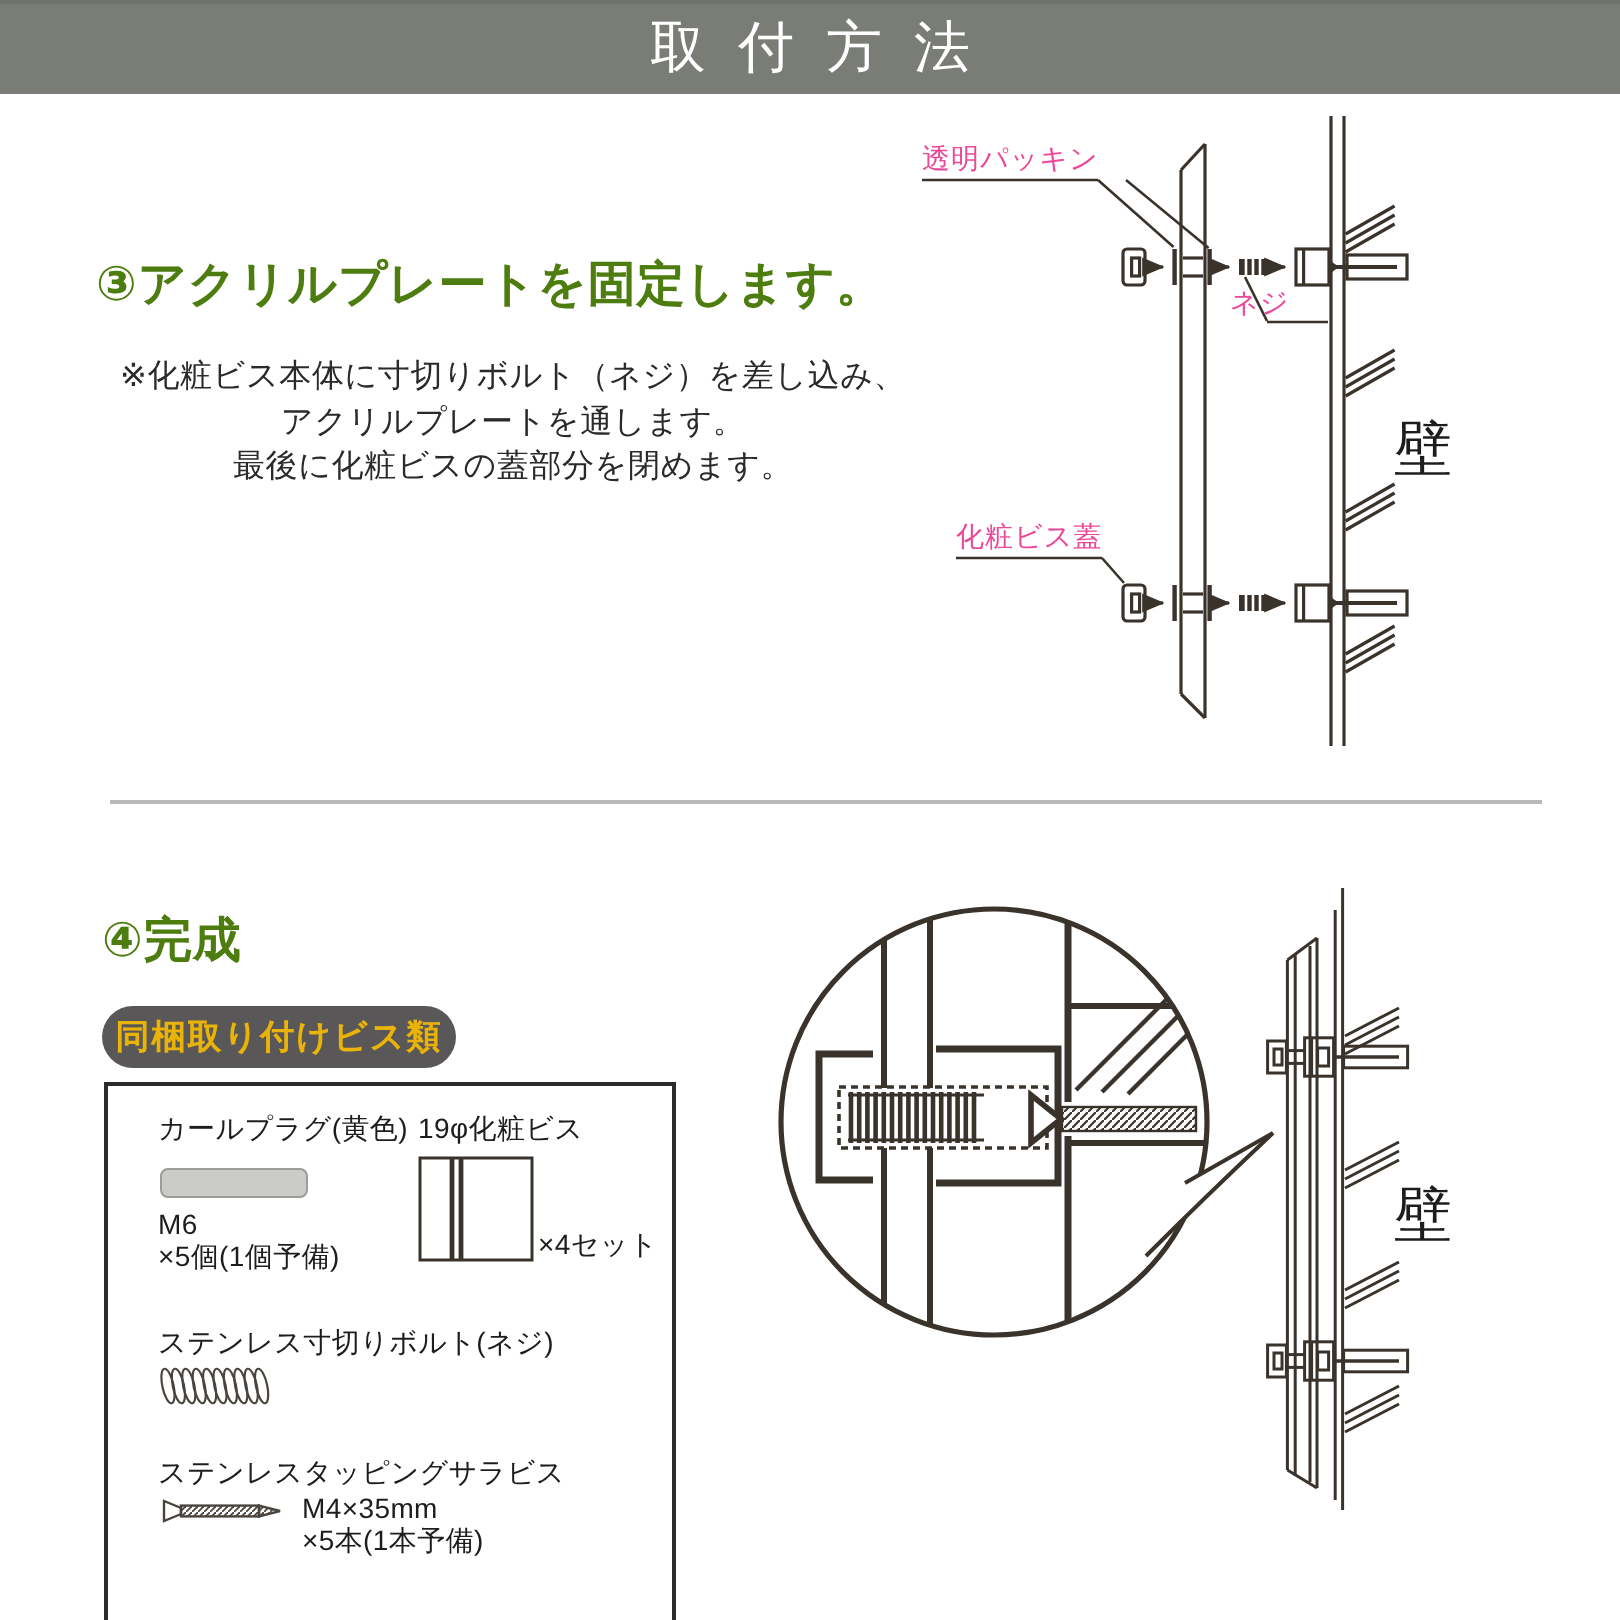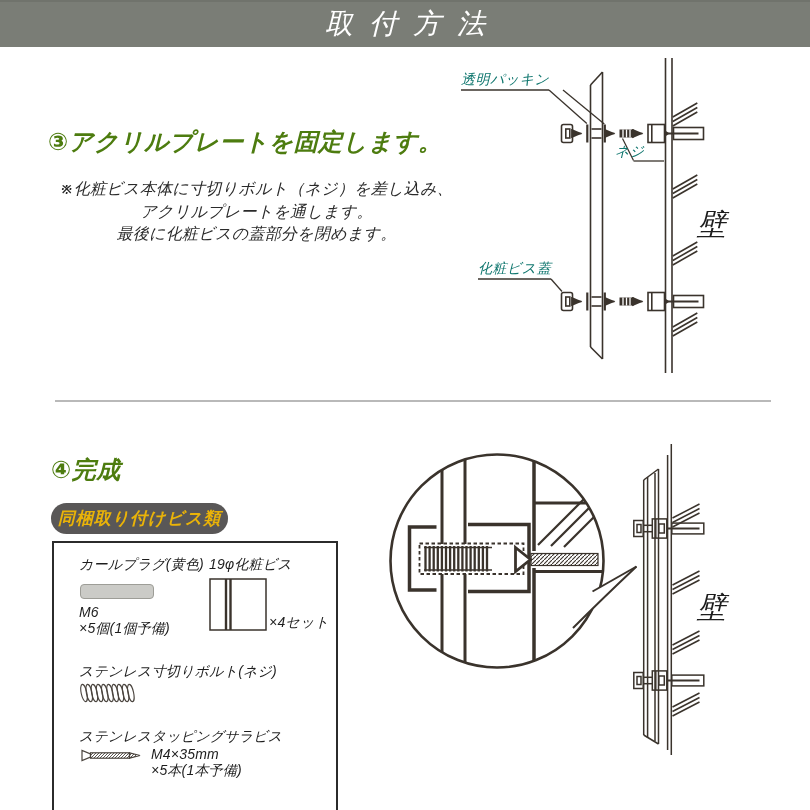--- a/index.html
+++ b/index.html
@@ -1,33 +1,32 @@
 <!DOCTYPE html>
 <html><head>
 <meta charset="utf-8">
 <style>
   html,body{margin:0;padding:0;background:#fff;}
   #page{
     position:relative;width:810px;height:810px;overflow:hidden;
     background:#fff;font-family:"Liberation Sans","DejaVu Sans",sans-serif;
     color:#222;
-    font-style:italic;
   }
   .abs{position:absolute;}
   #header{
     left:0;top:0;width:810px;height:47px;background:#7a7d76;
     border-top:2px solid #70736c;box-sizing:border-box;
   }
   #header .title{
     width:100%;text-align:center;line-height:44px;color:#ffffff;
     font-size:28px;font-weight:500;letter-spacing:16px;text-indent:16px;
   }
   .h2{font-size:24px;font-weight:700;color:#4d7c0f;letter-spacing:0.5px;}
   .body-text{font-size:16px;color:#2a2a2a;line-height:22.5px;letter-spacing:0.3px;}
-  .dlabel{font-size:14px;color:#0f766e;letter-spacing:0.5px;white-space:nowrap;}
+  .dlabel{font-size:14px;color:#ec4899;letter-spacing:0.5px;white-space:nowrap;}
   .wall-label{font-size:29px;color:#1d1d1d;font-weight:500;}
   #divider{left:55px;top:400px;width:716px;height:0;border-top:2px solid #b9b9b9;}
   #badge{
     left:51px;top:503px;width:177px;height:31px;background:#595757;
     border-radius:16px;color:#eab308;font-size:17px;font-weight:700;
     text-align:center;line-height:31px;letter-spacing:1px;
   }
   #parts-box{
     left:52px;top:541px;width:286px;height:314px;box-sizing:border-box;
     border:2px solid #2b2b2b;background:#fff;

